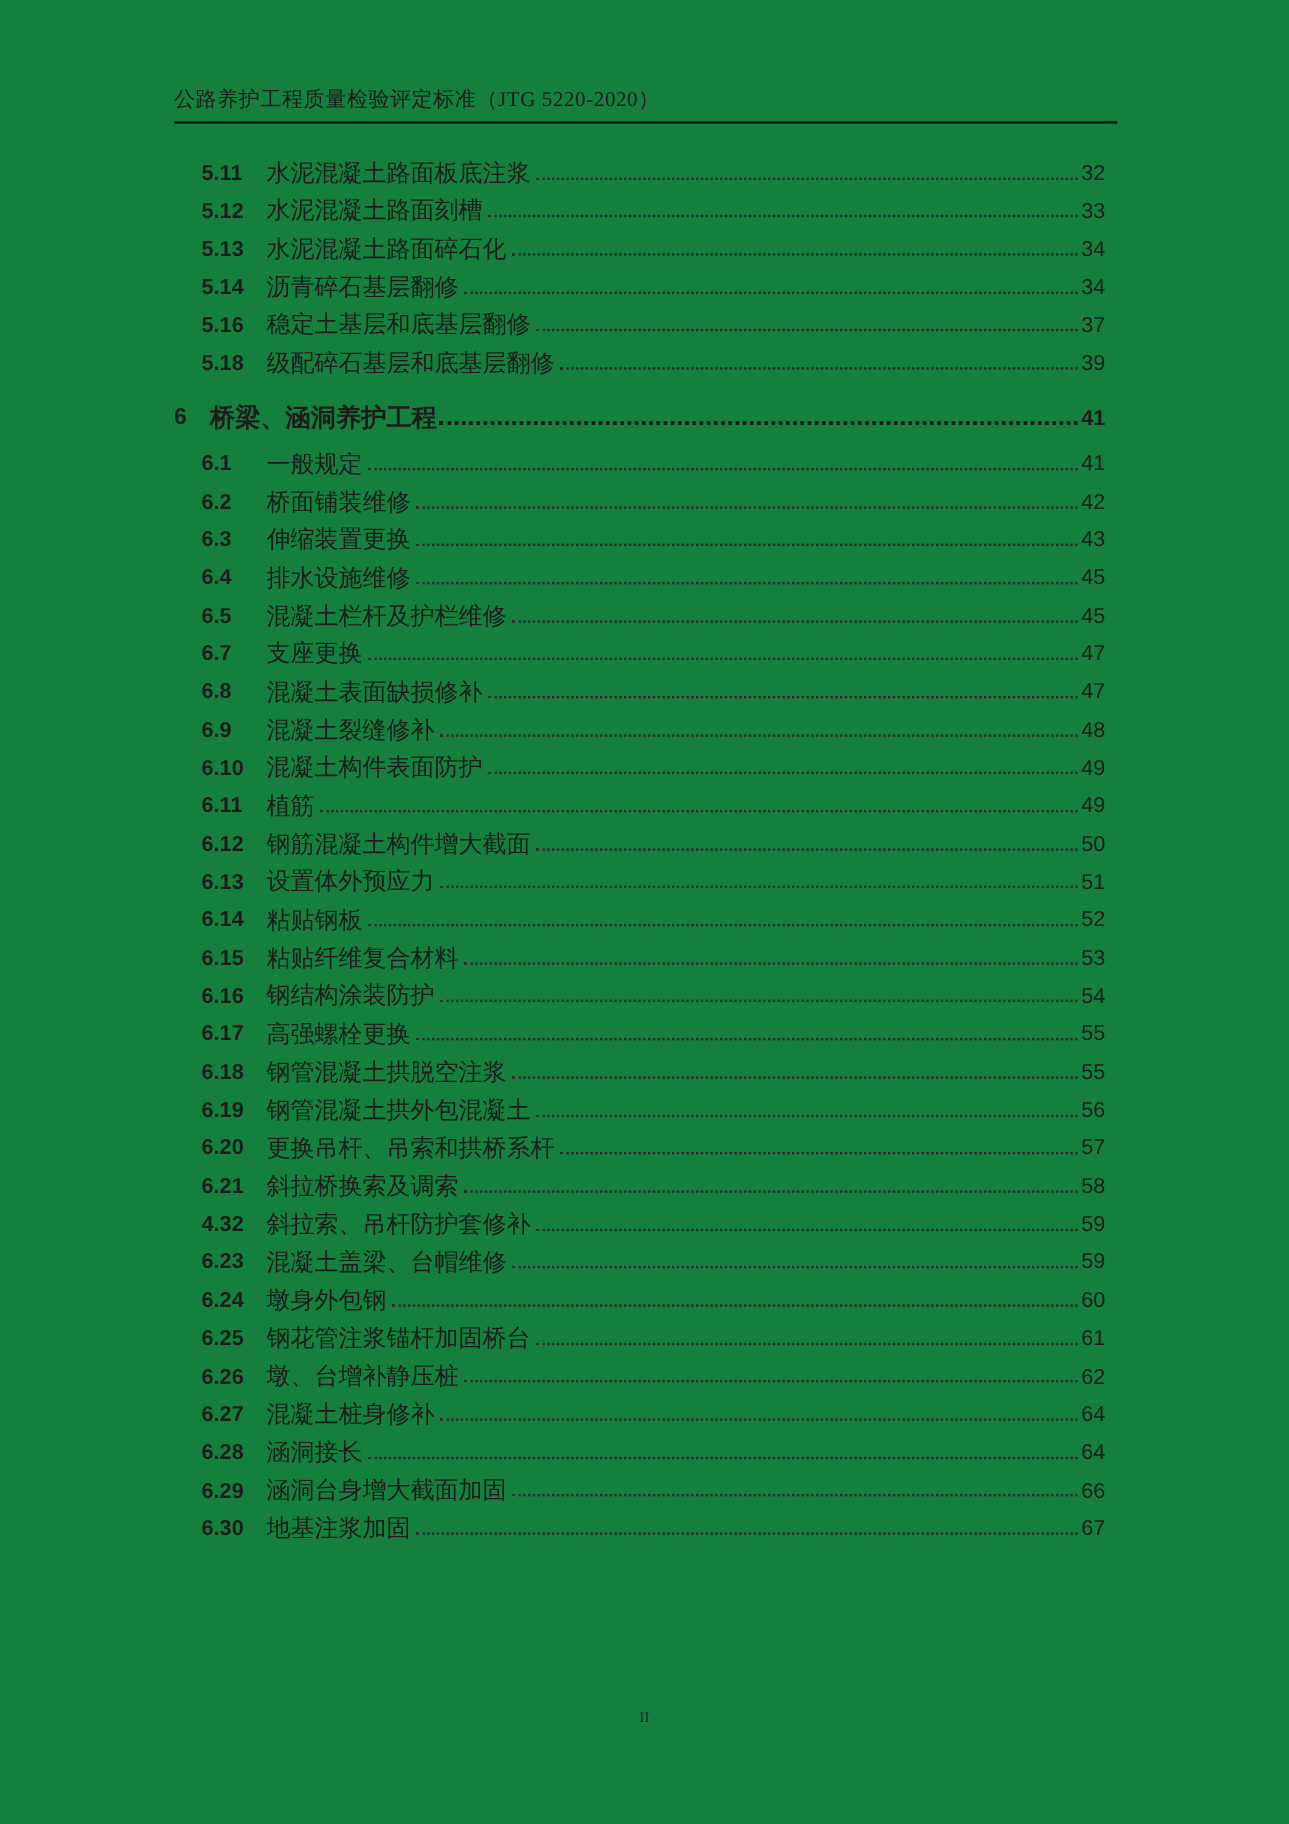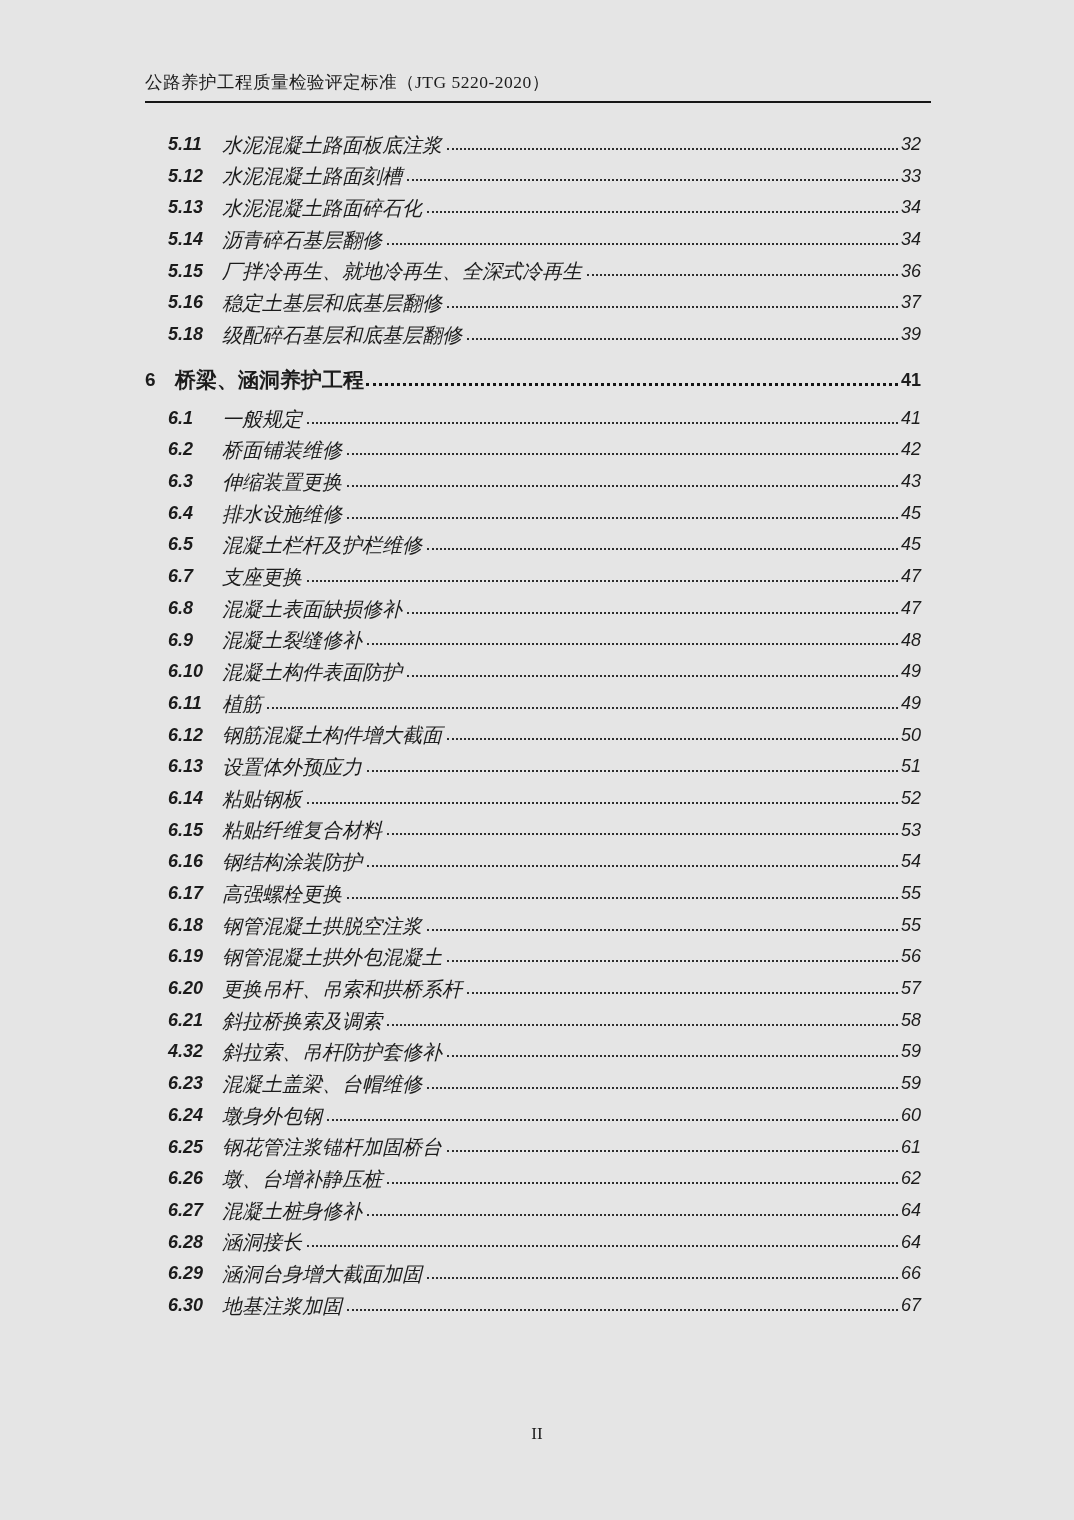--- a/index.html
+++ b/index.html
@@ -5,21 +5,21 @@
   html,body { margin:0; padding:0; }
   body {
     width:1074px; height:1520px;
     background:#ffffff;
     font-family:"Liberation Serif", serif;
     color:#1c1c1c;
   }
   .page {
     position:relative;
     width:1074px; height:1520px;
-    background:#e5e5e5;
+    background:#15803d;
     overflow:hidden;
   }
   .header {
     position:absolute;
     left:145px; top:70px;
     width:786px;
     font-size:17.5px;
     letter-spacing:0.5px;
     padding-bottom:7px;
     border-bottom:2px solid #161616;
@@ -52,21 +52,21 @@
     margin:0 3px 6px 5px;
   }
   .row .page-num {
     font-family:"Liberation Sans", sans-serif;
     font-size:18px;
     flex:none;
     min-width:30px;
     text-align:left;
     padding-bottom:1px;
   }
-  .row.l2 { padding-left:23px;font-style:italic; }
+  .row.l2 { padding-left:23px; }
   .row.l2 .num { width:54px; }
   .row.l1 {
     height:36px;
     margin-top:10px;
     margin-bottom:6px;
     font-weight:bold;
     font-size:21px;
   }
   .row.l1 .num {
     width:30px;
@@ -77,21 +77,21 @@
     border-bottom:3px dotted #161616;
     margin-bottom:6px;
     margin-left:2px;
   }
   .row.l1 .page-num { font-weight:700; }
   .footer {
     position:absolute;
     left:0; top:1424px;
     width:100%;
     text-align:center;
-    font-size:17px;
+    font-size:12px;
   }
 </style>
 </head>
 <body>
 
 <div class="page">
 
   <div class="header">公路养护工程质量检验评定标准（JTG 5220-2020）</div>
 
   <div class="toc">
@@ -113,26 +113,20 @@
     <span class="leader"></span>
     <span class="page-num">34</span>
   </div>
       <div class="row l2">
     <span class="num">5.14</span>
     <span class="title">沥青碎石基层翻修</span>
     <span class="leader"></span>
     <span class="page-num">34</span>
   </div>
       <div class="row l2">
-    <span class="num">5.15</span>
-    <span class="title">厂拌冷再生、就地冷再生、全深式冷再生</span>
-    <span class="leader"></span>
-    <span class="page-num">36</span>
-  </div>
-      <div class="row l2">
     <span class="num">5.16</span>
     <span class="title">稳定土基层和底基层翻修</span>
     <span class="leader"></span>
     <span class="page-num">37</span>
   </div>
       <div class="row l2">
     <span class="num">5.18</span>
     <span class="title">级配碎石基层和底基层翻修</span>
     <span class="leader"></span>
     <span class="page-num">39</span>

